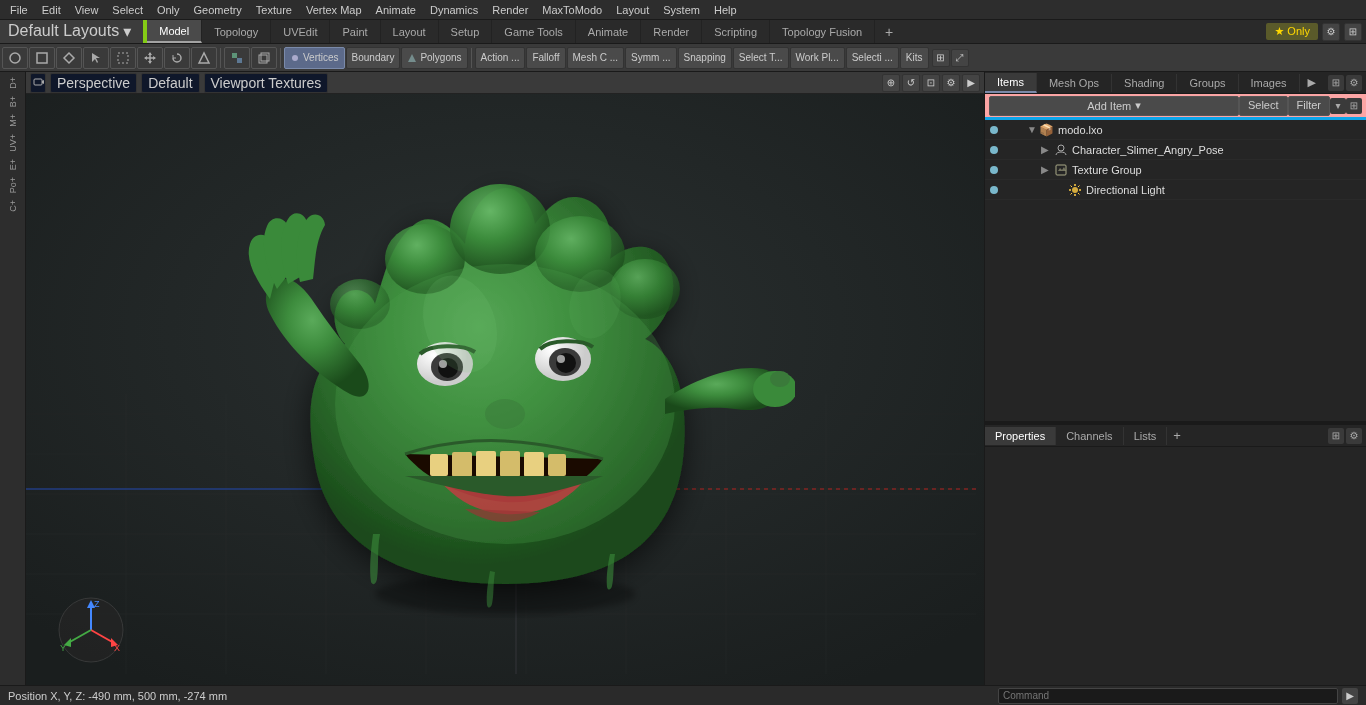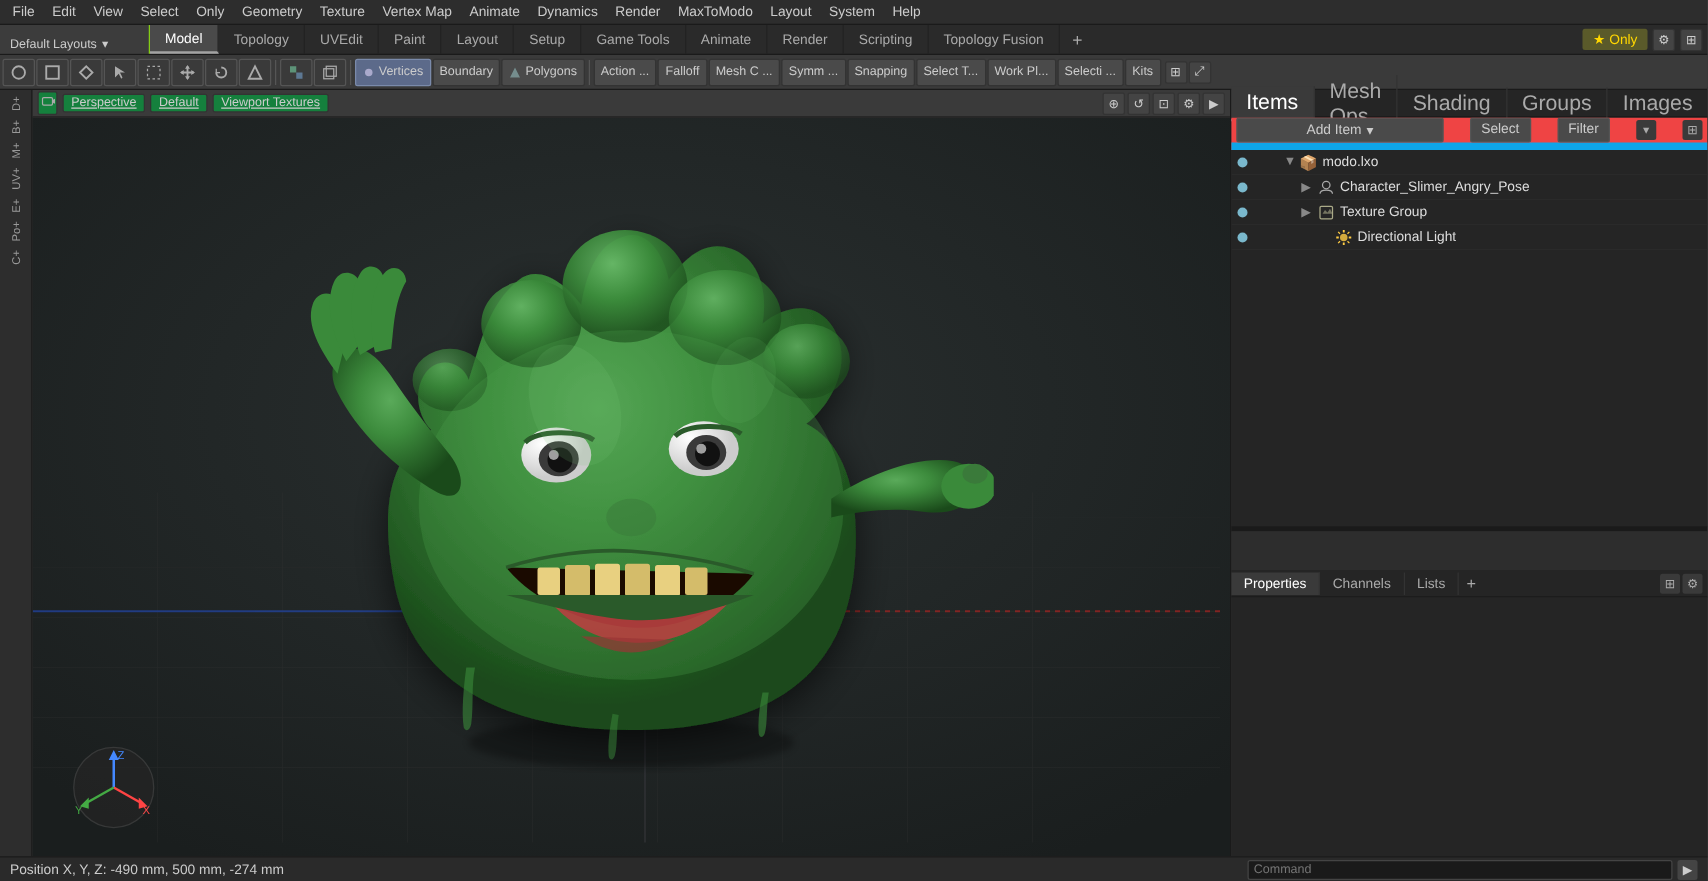--- a/index.html
+++ b/index.html
@@ -35,29 +35,29 @@
     
     #layout-bar {
       display: flex;
       align-items: center;
       height: 24px;
       background: #2a2a2a;
       border-bottom: 1px solid #1a1a1a;
     }
     #layout-dropdown {
       display: flex;
-      align-items: flex-end;
+      align-items: flex-start;
       padding: 2px 8px;
       background: #3c3c3c;
-      border-right: 1px solid #84cc16;
+      border-right: 4px solid #84cc16;
       height: 100%;
       min-width: 120px;
       cursor: pointer;
       color: #ccc;
-      font-size: 10px;
+      font-size: 16px;
     }
     #layout-dropdown span { margin-right: 4px; }
     .layout-tab {
       padding: 3px 12px;
       color: #aaa;
       cursor: pointer;
       font-size: 11px;
       height: 100%;
       display: flex;
       align-items: center;
@@ -179,27 +179,26 @@
       background: #3a3a3a;
       display: flex;
       align-items: center;
       padding: 0 4px;
       gap: 4px;
       border-bottom: 1px solid #222;
       z-index: 10;
     }
     .vp-btn {
       padding: 1px 6px;
-      background: #15803d;
+      background: #0f172a;
       border: 1px solid #333;
       border-radius: 2px;
       color: #ccc;
-      font-size: 10px;
-      cursor: pointer;
-      text-decoration: underline;
+      font-size: 14px;
+      cursor: pointer;
     }
 
     
     #viewport-canvas {
       position: absolute;
       top: 22px;
       left: 0;
       right: 0;
       bottom: 0;
       background: #1e2020;
@@ -261,21 +260,21 @@
       display: flex;
       align-items: center;
       height: 22px;
       background: #252525;
       border-bottom: 1px solid #1a1a1a;
     }
     .r-tab {
       padding: 3px 12px;
       color: #aaa;
       cursor: pointer;
-      font-size: 17px;
+      font-size: 11px;
       border-right: 1px solid #333;
     }
     .r-tab.active {
       background: #3a3a3a;
       color: #fff;
       border-bottom: 2px solid #7a8aaa;
     }
     .r-tab-more {
       padding: 3px 8px;
       color: #aaa;
@@ -308,24 +307,24 @@
       display: flex;
       flex-direction: column;
       overflow: hidden;
     }
 
     
     #add-item-bar {
       display: flex;
       align-items: center;
       height: 26px;
-      background: #ef4444;
-      border-bottom: 6px solid #0ea5e9;
+      background: #fca5a5;
+      border-bottom: 3px solid #0ea5e9;
       padding: 0 4px;
-      gap: 21px;
+      gap: 0;
     }
     #add-item-btn {
       flex: 1;
       display: flex;
       align-items: center;
       justify-content: center;
       background: #4a4a4a;
       border: 1px solid #555;
       border-radius: 2px;
       color: #ccc;
@@ -443,21 +442,20 @@
       display: flex;
       flex-direction: column;
       background: #2d2d2d;
     }
     #prop-tabs {
       display: flex;
       align-items: center;
       height: 22px;
       background: #252525;
       border-bottom: 1px solid #1a1a1a;
-      margin-top: 31px;
     }
     .p-tab {
       padding: 3px 10px;
       color: #aaa;
       cursor: pointer;
       font-size: 11px;
       border-right: 1px solid #333;
     }
     .p-tab.active {
       background: #3a3a3a;

